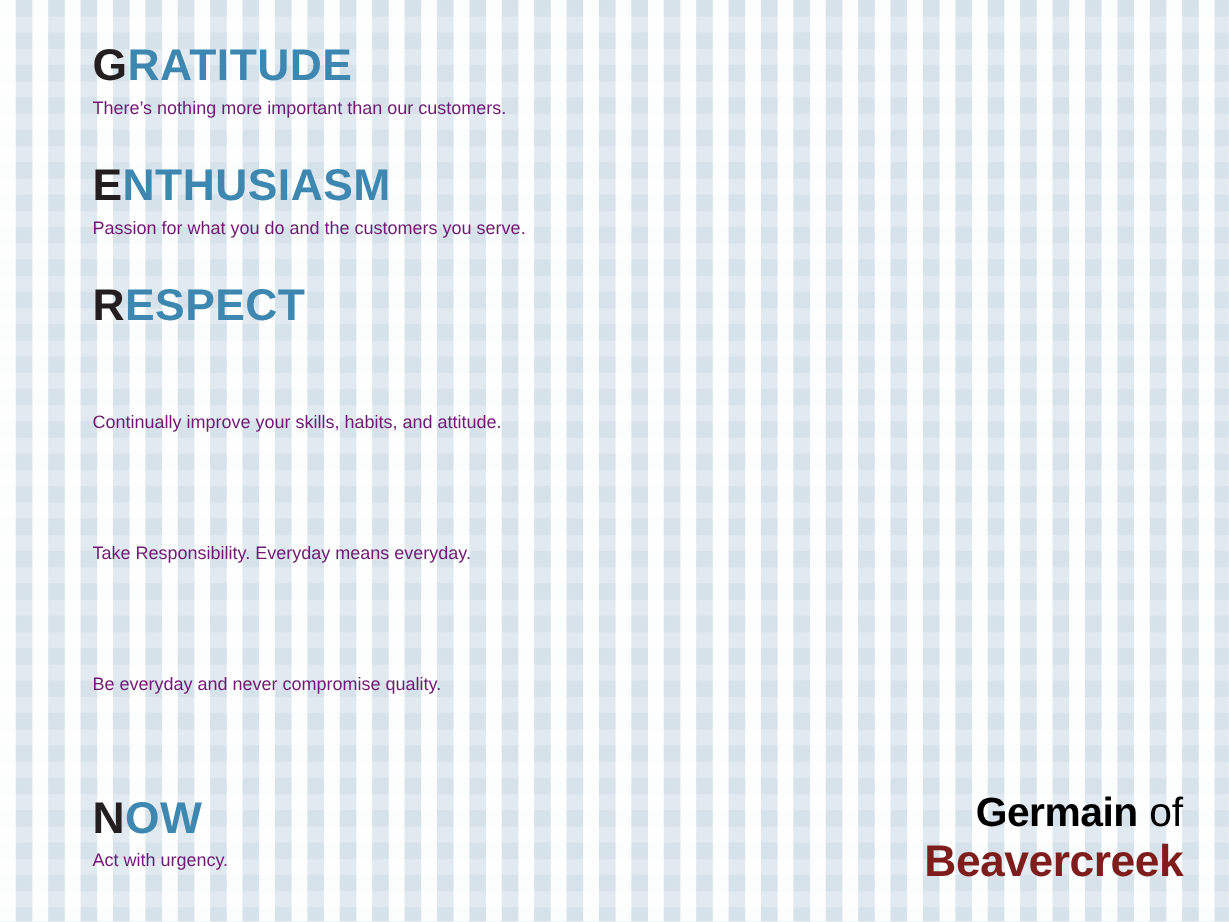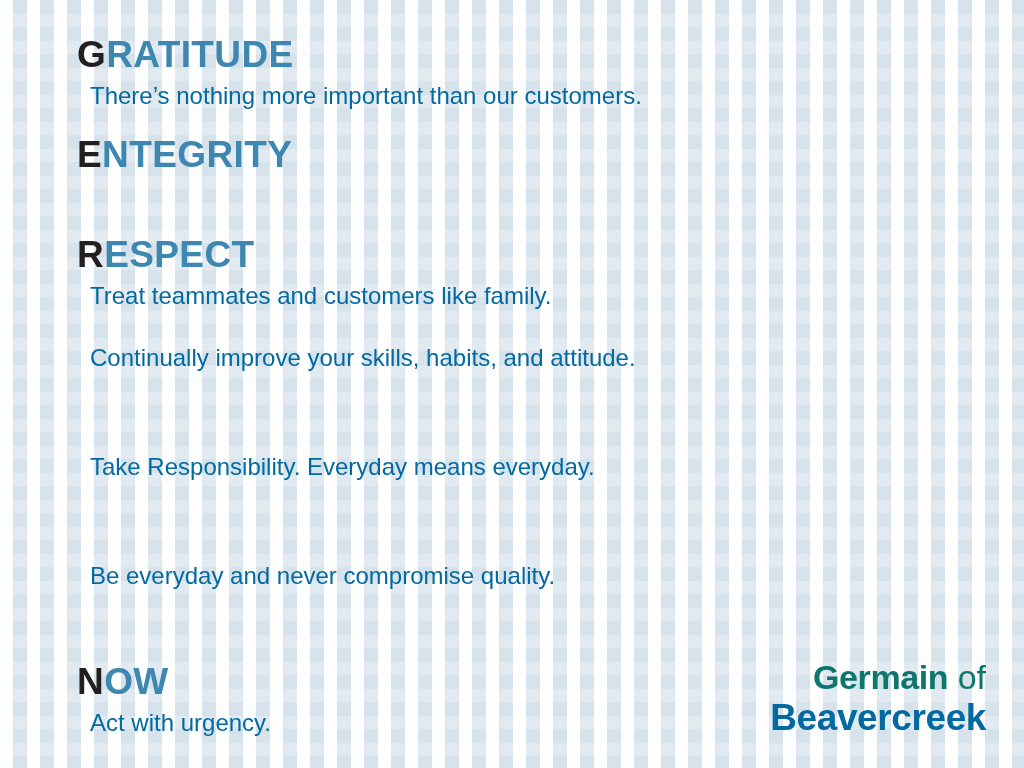--- a/index.html
+++ b/index.html
@@ -60,74 +60,73 @@
     font-weight:bold;
     letter-spacing:0.4px;
     line-height:1.02;
     color:#3d87b0;
     white-space:nowrap;
   }
   .value-heading .initial {
     color:#231f20;
   }
   .value-desc {
-    font-size:24px;
+    font-size:15px;
     font-weight:normal;
-    color:#0369a1;
+    color:#701a75;
     line-height:1.05;
     margin-top:9px;
     white-space:nowrap;
-    margin-left:13px;
   }
 
   
   .logo {
     position:absolute;
     right:38px;
     bottom:32px;
     text-align:right;
     line-height:1.0;
   }
   .logo-line1 {
     font-size:34px;
     white-space:nowrap;
-    color:#0f766e;
+    color:#000000;
   }
   .logo-brand { font-weight:bold; letter-spacing:-0.4px; }
   .logo-of    { font-weight:normal; letter-spacing:0px; }
   .logo-line2 {
     font-size:37px;
     font-weight:bold;
-    color:#0369a1;
+    color:#7f1d1d;
     letter-spacing:-0.4px;
     white-space:nowrap;
     margin-top:5px;
   }
 </style>
 </head>
 <body>
 
 <div id="bg-texture"></div>
 
 <div id="content-layer">
 
   <div class="value-list">
 
     <div class="value-block">
       <div class="value-heading"><span class="initial">G</span><span class="remainder">RATITUDE</span></div>
       <div class="value-desc">There’s nothing more important than our customers.</div>
     </div>
 
     <div class="value-block">
-      <div class="value-heading"><span class="initial">E</span><span class="remainder">NTEGRITY</span></div>
+      <div class="value-heading"><span class="initial">E</span><span class="remainder">NTHUSIASM</span></div>
+      <div class="value-desc">Passion for what you do and the customers you serve.</div>
     </div>
 
     <div class="value-block">
       <div class="value-heading"><span class="initial">R</span><span class="remainder">ESPECT</span></div>
-      <div class="value-desc">Treat teammates and customers like family.</div>
     </div>
 
     <div class="value-block">
       <div class="value-desc">Continually improve your skills, habits, and attitude.</div>
     </div>
 
     <div class="value-block">
       <div class="value-desc">Take Responsibility. Everyday means everyday.</div>
     </div>
 

